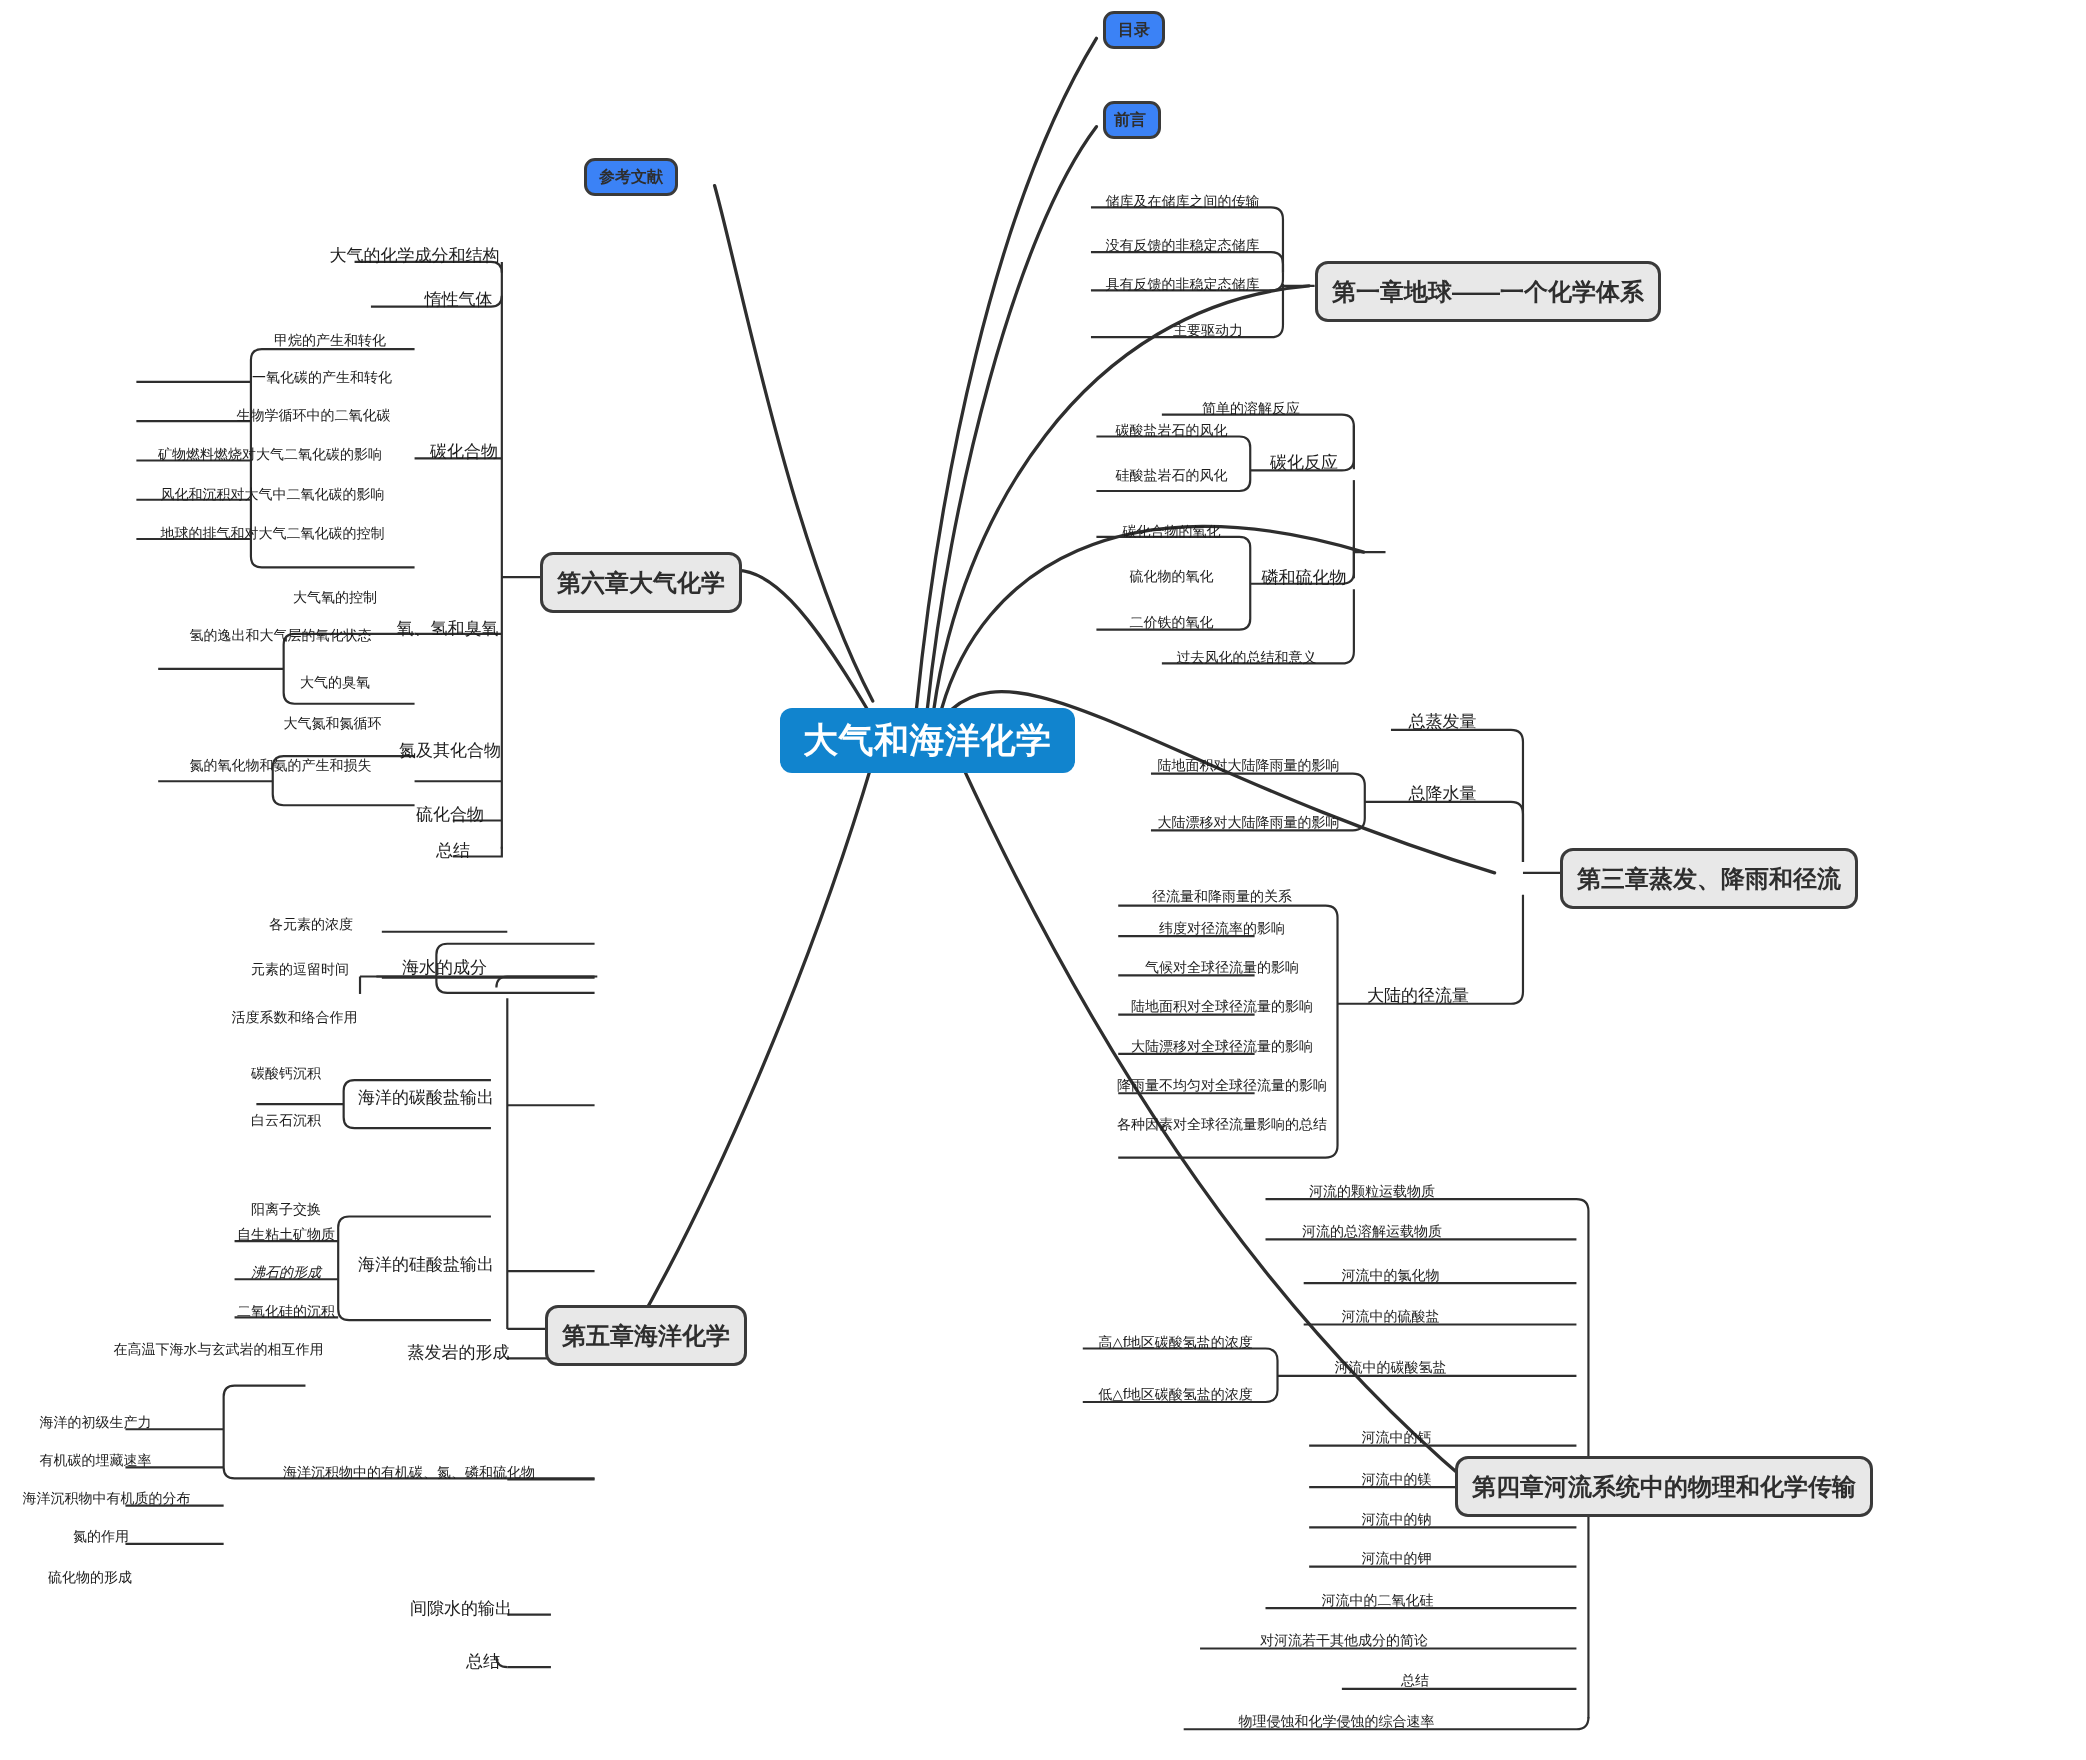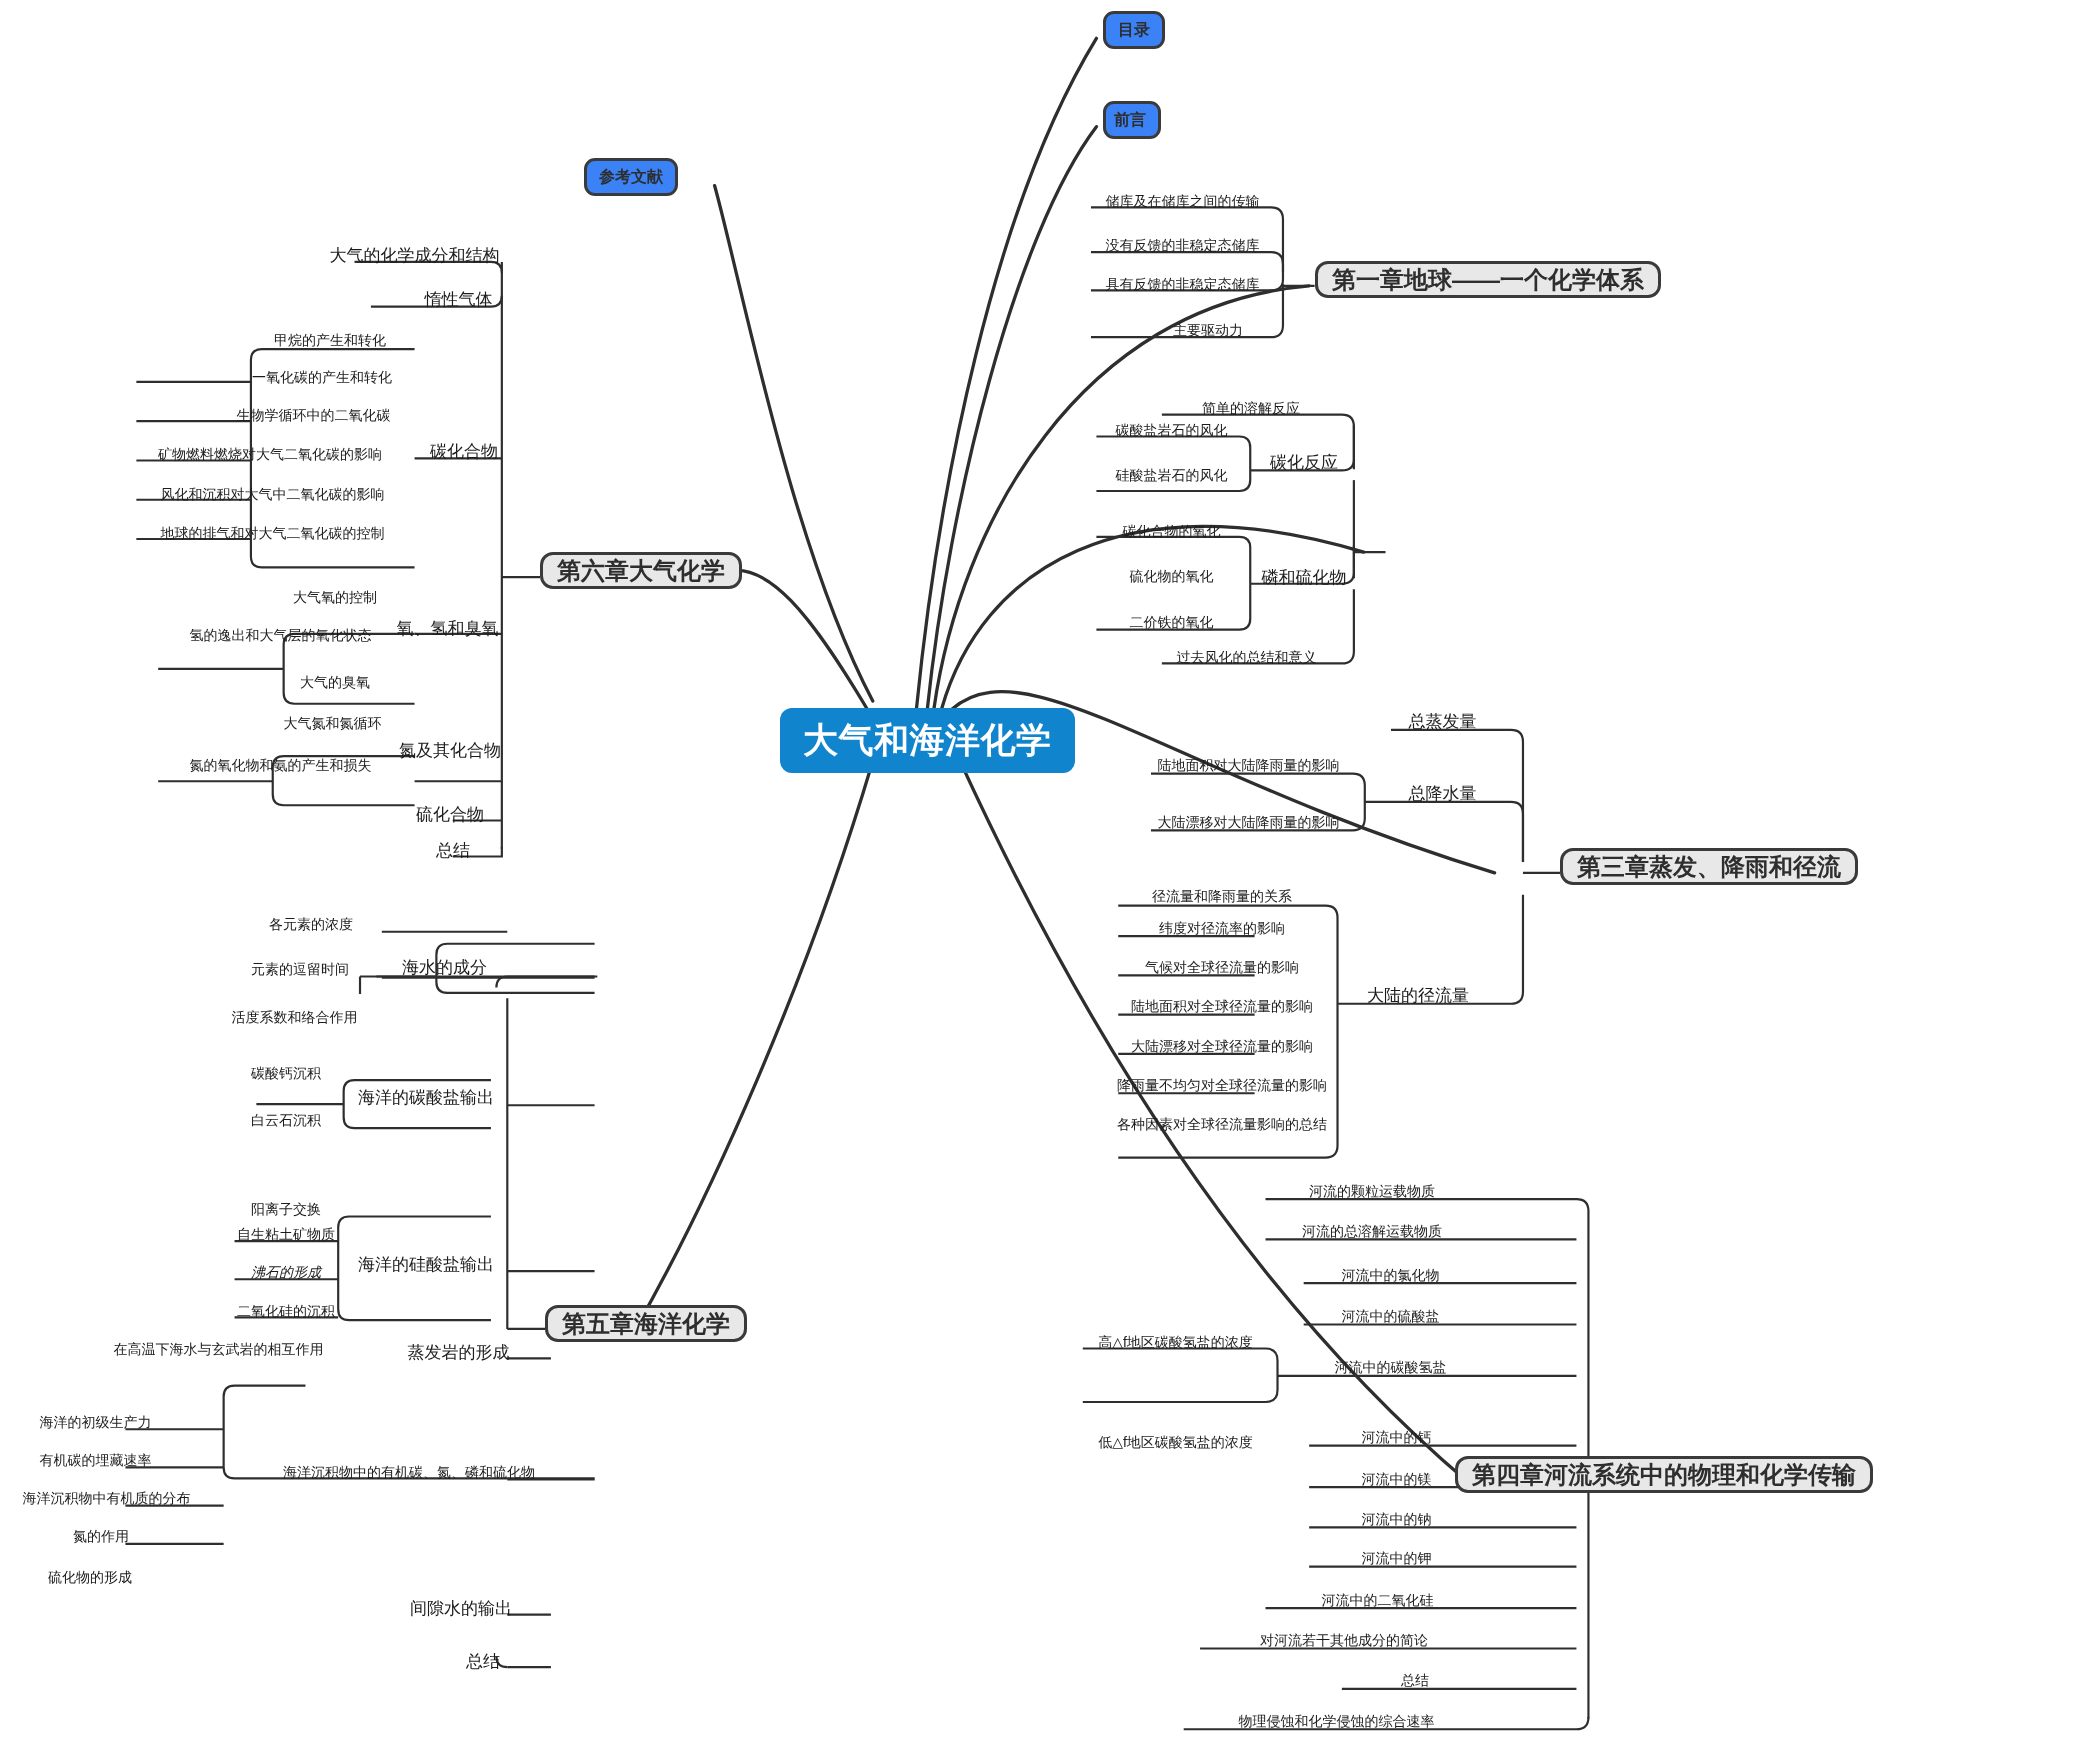--- a/index.html
+++ b/index.html
@@ -8,21 +8,21 @@
   svg.wires{position:absolute;left:0;top:0;width:2087px;height:1761px;pointer-events:none;}
 
   
   .node{position:absolute;box-sizing:border-box;white-space:nowrap;}
 
   .root{background:#1184ce;color:#ffffff;border-radius:12px;
         font-size:35px;font-weight:700;letter-spacing:0.5px;
         padding:14px 23px;line-height:1.05;}
 
   .chapter{background:#e8e8e8;color:#2e2e2e;border:3.8px solid #3a3a3a;border-radius:13px;
-           font-size:24px;font-weight:700;padding:3px 14px;line-height:1.05;}
+           font-size:24px;font-weight:700;padding:15px 14px;line-height:1.05;}
 
   .small-chapter{background:#3b82f6;color:#2e2e2e;border:3.8px solid #3a3a3a;border-radius:11px;
            font-size:16px;font-weight:700;padding:7.6px 12px;line-height:1.05;}
 
   .sub{color:#1c1c1c;font-size:17px;font-weight:400;line-height:1.05;}
   .leaf{color:#1c1c1c;font-size:14px;font-weight:400;line-height:1.05;}
   .c{text-align:center;}
 </style>
 </head>
 <body>
@@ -225,21 +225,21 @@
 
   <div class="node chapter" style="left:1455px;top:1456px;">
     <span>第四章河流系统中的物理和化学传输</span>
   </div>
   <div class="node leaf c" style="left:1260px;top:1184px;width:224px;"><span>河流的颗粒运载物质</span></div>
   <div class="node leaf c" style="left:1260px;top:1224px;width:224px;"><span>河流的总溶解运载物质</span></div>
   <div class="node leaf c" style="left:1298px;top:1268px;width:185px;"><span>河流中的氯化物</span></div>
   <div class="node leaf c" style="left:1298px;top:1309px;width:185px;"><span>河流中的硫酸盐</span></div>
 
   <div class="node leaf c" style="left:1080px;top:1335px;width:191px;"><span>高△f地区碳酸氢盐的浓度</span></div>
-  <div class="node leaf c" style="left:1080px;top:1387px;width:191px;margin-top:48px;"><span>低△f地区碳酸氢盐的浓度</span></div>
+  <div class="node leaf c" style="left:1080px;top:1387px;width:191px;"><span>低△f地区碳酸氢盐的浓度</span></div>
   <div class="node leaf c" style="left:1298px;top:1360px;width:185px;"><span>河流中的碳酸氢盐</span></div>
 
   <div class="node leaf c" style="left:1309px;top:1430px;width:175px;"><span>河流中的钙</span></div>
   <div class="node leaf c" style="left:1309px;top:1472px;width:175px;"><span>河流中的镁</span></div>
   <div class="node leaf c" style="left:1309px;top:1512px;width:175px;"><span>河流中的钠</span></div>
   <div class="node leaf c" style="left:1309px;top:1551px;width:175px;"><span>河流中的钾</span></div>
   <div class="node leaf c" style="left:1271px;top:1593px;width:213px;"><span>河流中的二氧化硅</span></div>
   <div class="node leaf c" style="left:1205px;top:1633px;width:278px;"><span>对河流若干其他成分的简论</span></div>
   <div class="node leaf c" style="left:1347px;top:1673px;width:136px;"><span>总结</span></div>
   <div class="node leaf c" style="left:1189px;top:1714px;width:295px;"><span>物理侵蚀和化学侵蚀的综合速率</span></div>

